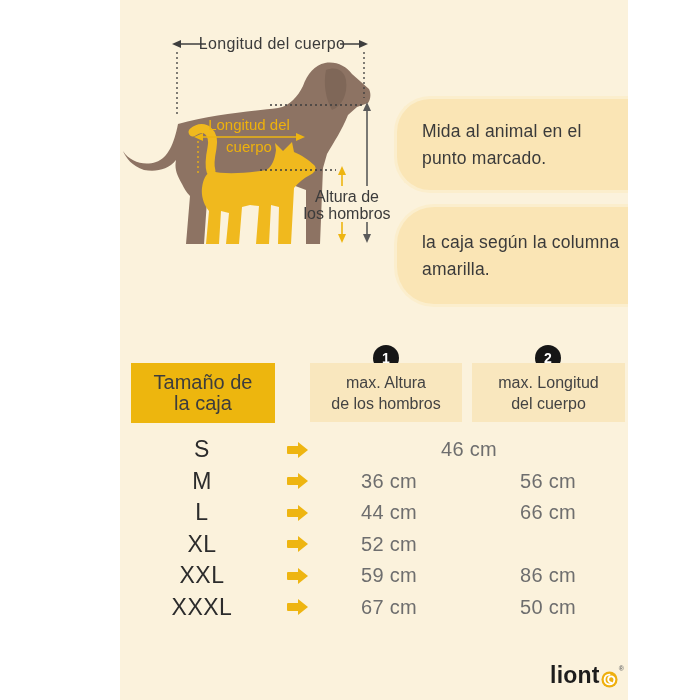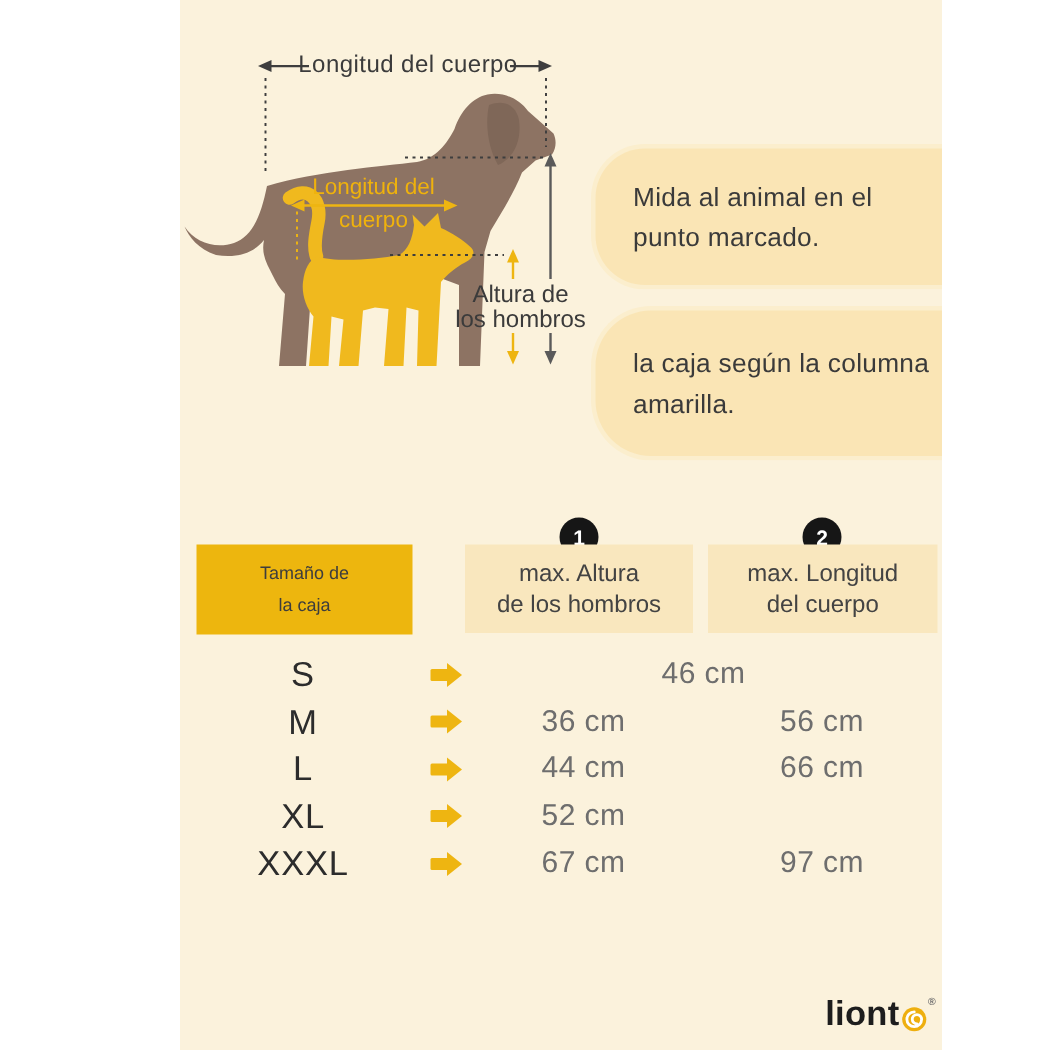--- a/index.html
+++ b/index.html
@@ -36,21 +36,21 @@
     display:flex; flex-direction:column; justify-content:center;
     padding-left:25px; color:#3a3a3a; font-size:17.5px; line-height:27px;
     letter-spacing:0.2px;
   }
   .bubble1 { top:96px; height:97px; border-radius:36px 0 0 36px; }
   .bubble2 { top:204px; height:103px; border-radius:40px 0 0 40px; }
 
   
   .size-header {
     position:absolute; left:11px; top:363px; width:144px; height:60px;
-    background:#EDB60E; color:#3d3d3d; font-size:12px; line-height:21px;
+    background:#EDB60E; color:#3d3d3d; font-size:20px; line-height:21px;
     display:flex; flex-direction:column; align-items:center; justify-content:center;
   }
   .col-header {
     position:absolute; top:363px; height:59px; background:#F9E7BE;
     color:#434343; font-size:16px; line-height:21px;
     display:flex; flex-direction:column; align-items:center; justify-content:center;
   }
   .col-header.c1 { left:190px; width:152px; }
   .col-header.c2 { left:352px; width:153px; }
   .badge {
@@ -222,26 +222,34 @@
         <div class="c-val2">66 cm</div>
       </div>
       <div class="trow">
         <div class="c-size">XL</div>
         <div class="c-arrow">
             <span class="arr"></span>
           </div>
         <div class="c-val1">52 cm</div>
       </div>
       <div class="trow">
+        <div class="c-size">XXL</div>
+        <div class="c-arrow">
+            <span class="arr"></span>
+          </div>
+        <div class="c-val1">59 cm</div>
+        <div class="c-val2">86 cm</div>
+      </div>
+      <div class="trow">
         <div class="c-size">XXXL</div>
         <div class="c-arrow">
             <span class="arr"></span>
           </div>
         <div class="c-val1">67 cm</div>
-        <div class="c-val2">97 cm</div>
+        <div class="c-val2">50 cm</div>
       </div>
     </div>
 
     <div class="logo">
       <span>liont</span>
       <span class="logo-o">
         <svg width="17" height="17" viewBox="0 0 18 18">
           <circle cx="9" cy="9" r="8.5" fill="#EEAF0E"></circle>
           <path d="M9 3.8 a5.2 5.2 0 1 0 5.2 5.2 a3.3 3.3 0 1 0 -3.3 3.3" fill="none" stroke="#ffffff" stroke-width="2" stroke-linecap="round"></path>
         </svg>

